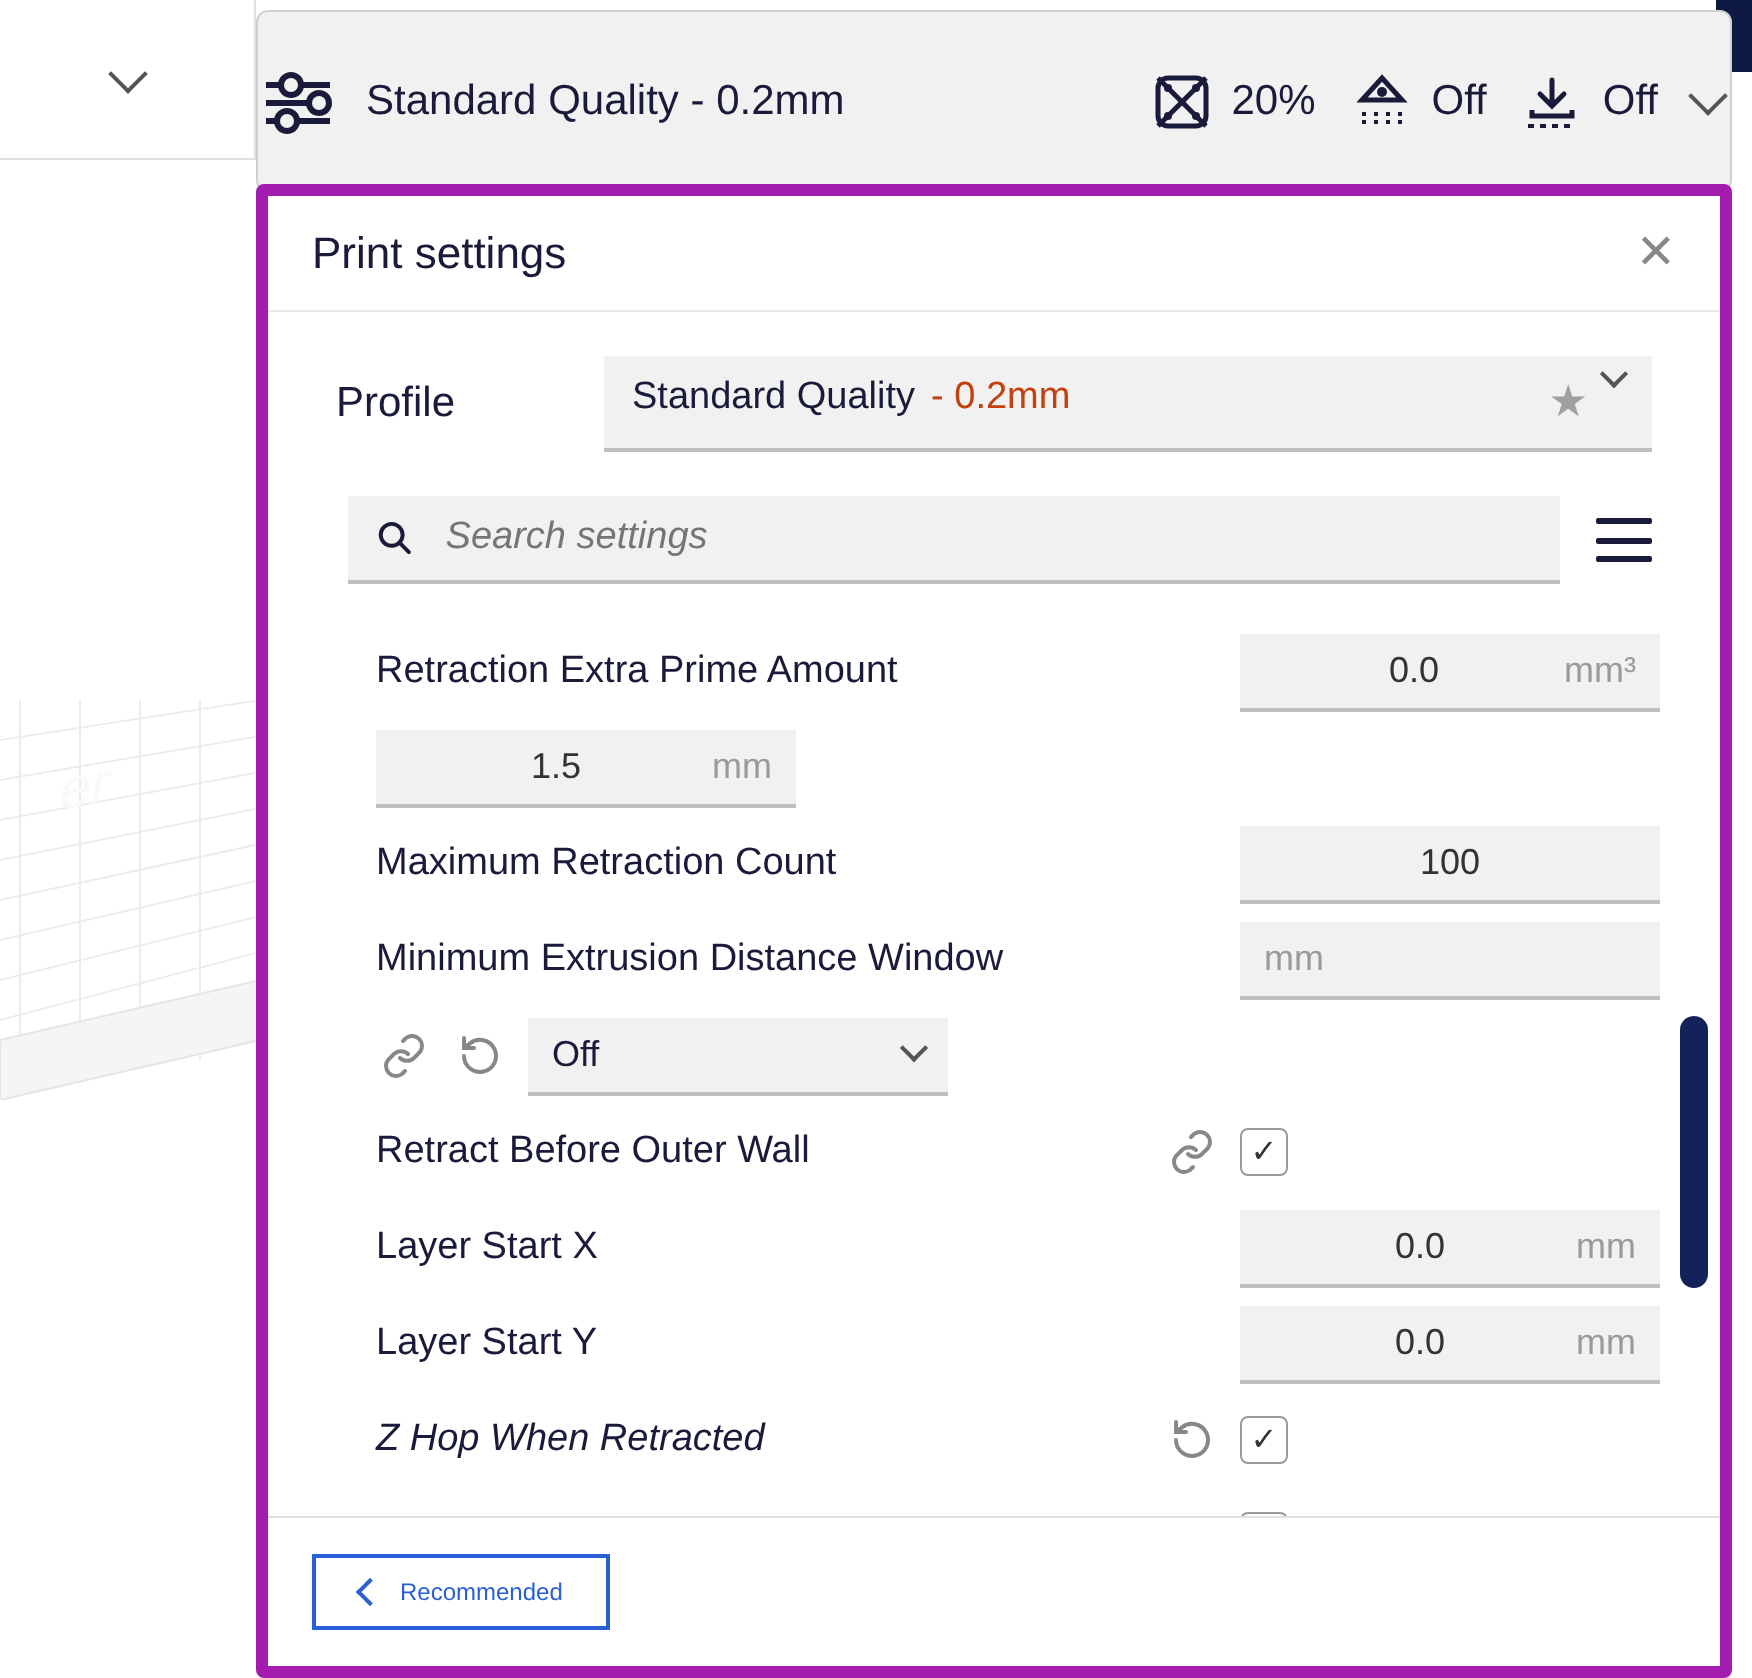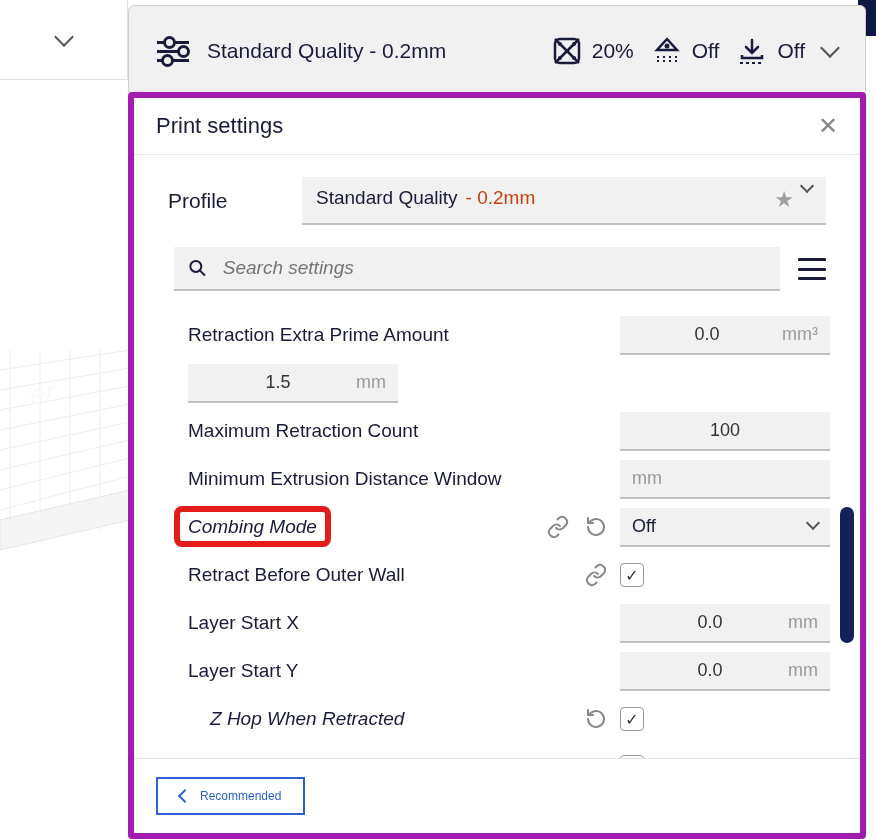--- a/index.html
+++ b/index.html
@@ -1,20 +1,20 @@
 <!DOCTYPE html>
 <html><head>
 <meta charset="utf-8">
 <style>
 * { box-sizing: border-box; margin: 0; padding: 0; }
 body { font-family: -apple-system, BlinkMacSystemFont, "Segoe UI", Arial, sans-serif; background: #fff; width: 876px; height: 839px; overflow: hidden; position: relative; color: #1a1b3a; }
 
 .topbar { position: absolute; top: 0; left: 0; right: 0; height: 80px; display: flex; }
 .topbar-left { width: 128px; background: #fff; display: flex; align-items: center; justify-content: center; border-right: 1px solid #e0e0e0; border-bottom: 1px solid #e0e0e0; }
-.topbar-main { flex: 1; background: #f1f1f1; border: 1px solid #d0d0d0; border-radius: 6px; display: flex; align-items: center; padding: 0 28px; gap: 18px; margin-top: 5px; margin-right: 10px; height: 91px; }
+.topbar-main { flex: 1; background: #f1f1f1; border: 1px solid #d0d0d0; border-radius: 6px; display: flex; align-items: center; padding: 0 4px; gap: 18px; margin-top: 5px; margin-right: 10px; height: 91px; }
 .darkcorner { position: absolute; top: 0; right: 0; width: 18px; height: 36px; background: #0e1943; }
 
 .sliders-icon { width: 32px; height: 24px; position: relative; }
 .sliders-icon::before { content: ""; position: absolute; left: 0; top: 2px; width: 32px; height: 3px; background: #1a1b3a; box-shadow: 0 9px 0 #1a1b3a, 0 18px 0 #1a1b3a; }
 .sliders-icon::after { content: ""; position: absolute; width: 7px; height: 7px; border-radius: 50%; background: #f1f1f1; border: 3px solid #1a1b3a; top: -3px; left: 6px; box-shadow: 14px 9px 0 -3px #f1f1f1, 14px 9px 0 0 #1a1b3a, -2px 18px 0 -3px #f1f1f1, -2px 18px 0 0 #1a1b3a; }
 
 .topbar-label { font-size: 21px; flex: 1; }
 .topbar-item { display: flex; align-items: center; gap: 10px; font-size: 21px; }
 .topbar-item svg { width: 30px; height: 30px; }
 
@@ -188,21 +188,20 @@
           <span class="unit"></span>
         </div>
       </div>
       <div class="setting-row">
         <span class="setting-label" style="flex: 1 1 0%;"><span>Minimum Extrusion Distance Window</span></span>
         <div class="setting-input">
           <span class="unit">mm</span>
         </div>
       </div>
       <div class="setting-row">
-        <span class="setting-label" style="flex: 1 1 0%;"><span class="highlighted" style="font-style: italic;">Combing Mode</span></span>
         <span class="icon-btn">
           <svg viewBox="0 0 24 24">
             <path d="M10 13a5 5 0 0 0 7 0l3-3a5 5 0 0 0-7-7l-1.5 1.5" fill="none" stroke="#888" stroke-width="2" stroke-linecap="round"></path>
             <path d="M14 11a5 5 0 0 0-7 0l-3 3a5 5 0 0 0 7 7l1.5-1.5" fill="none" stroke="#888" stroke-width="2" stroke-linecap="round"></path>
           </svg>
         </span>
         <span class="icon-btn">
           <svg viewBox="0 0 24 24">
             <path d="M4 12a8 8 0 1 0 3-6.3L4 8" fill="none" stroke="#888" stroke-width="2" stroke-linecap="round"></path>
             <polyline points="4,3 4,8 9,8" fill="none" stroke="#888" stroke-width="2" stroke-linecap="round"></polyline>
@@ -233,21 +232,21 @@
         </div>
       </div>
       <div class="setting-row">
         <span class="setting-label" style="flex: 1 1 0%;"><span>Layer Start Y</span></span>
         <div class="setting-input">
           <span class="val">0.0</span>
           <span class="unit">mm</span>
         </div>
       </div>
       <div class="setting-row">
-        <span class="setting-label" style="flex: 1 1 0%; margin-left: 22px;"><span style="font-style: italic;">Z Hop When Retracted</span></span>
+        <span class="setting-label" style="flex: 1 1 0%;"><span style="font-style: italic;">Z Hop When Retracted</span></span>
         <span class="icon-btn">
           <svg viewBox="0 0 24 24">
             <path d="M4 12a8 8 0 1 0 3-6.3L4 8" fill="none" stroke="#888" stroke-width="2" stroke-linecap="round"></path>
             <polyline points="4,3 4,8 9,8" fill="none" stroke="#888" stroke-width="2" stroke-linecap="round"></polyline>
           </svg>
         </span>
         <div class="setting-checkbox">
           <div class="checkbox">✓</div>
         </div>
       </div>

